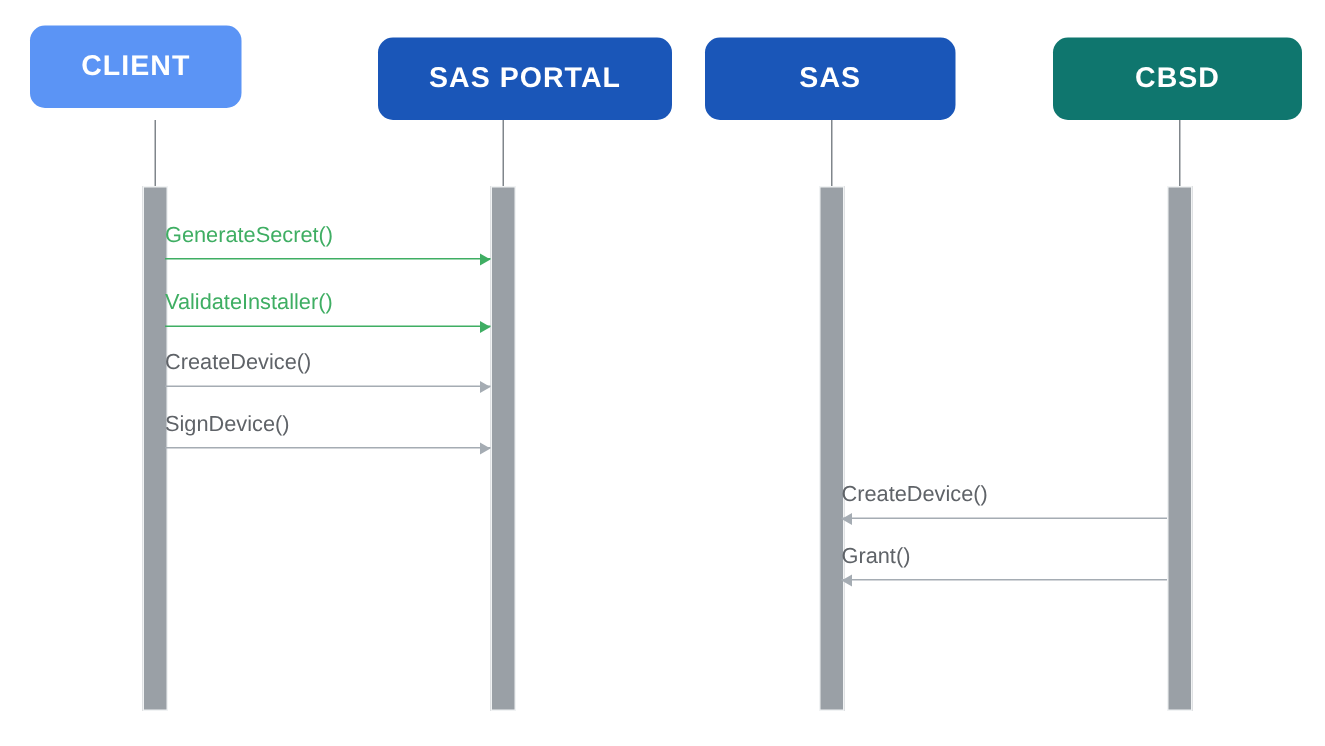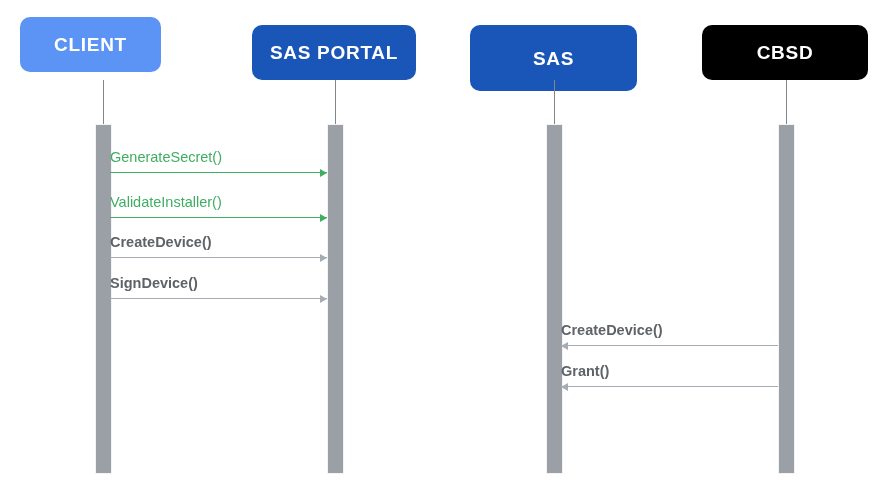--- a/index.html
+++ b/index.html
@@ -99,37 +99,37 @@
   }
 
   
   .c-green .msg-line { background: #3fae63; }
   .c-green .msg-head.right { border-left-color: #3fae63; }
   .c-green .msg-label { color: #3fae63; }
 
   .c-gray .msg-line { background: #a5acb3; }
   .c-gray .msg-head.right { border-left-color: #a5acb3; }
   .c-gray .msg-head.left { border-right-color: #a5acb3; }
-  .c-gray .msg-label { color: #5f6368; font-weight: bold; }
+  .c-gray .msg-label { color: #5f6368; }
 </style>
 </head>
 <body>
 
 <div id="canvas">
   <div id="participants-layer">
       <div class="participant" style="left: 20px; top: 17px; width: 141px; height: 55px; background: rgb(91, 148, 245);">
         <span class="participant-label">CLIENT</span>
       </div>
-      <div class="participant" style="left: 252px; top: 25px; width: 164px; height: 55px; background: rgb(26, 86, 184);">
+      <div class="participant" style="left: 252px; top: 25px; width: 196px; height: 55px; background: rgb(26, 86, 184);">
         <span class="participant-label">SAS PORTAL</span>
       </div>
-      <div class="participant" style="left: 470px; top: 25px; width: 167px; height: 66px; background: rgb(26, 86, 184);">
+      <div class="participant" style="left: 470px; top: 25px; width: 167px; height: 55px; background: rgb(26, 86, 184);">
         <span class="participant-label">SAS</span>
       </div>
-      <div class="participant" style="left: 702px; top: 25px; width: 166px; height: 55px; background: #000000;">
+      <div class="participant" style="left: 702px; top: 25px; width: 166px; height: 55px; background: #0f766e;">
         <span class="participant-label">CBSD</span>
       </div>
     </div>
   <div id="lifelines-layer">
       <div class="lifeline" style="left: 102.5px; top: 80px; height: 44px; background: rgb(128, 134, 139);"></div>
       <div class="lifeline" style="left: 334.5px; top: 80px; height: 44px; background: rgb(128, 134, 139);"></div>
       <div class="lifeline" style="left: 553.5px; top: 80px; height: 44px; background: rgb(128, 134, 139);"></div>
       <div class="lifeline" style="left: 785.5px; top: 80px; height: 44px; background: rgb(128, 134, 139);"></div>
     </div>
   <div id="activations-layer">

